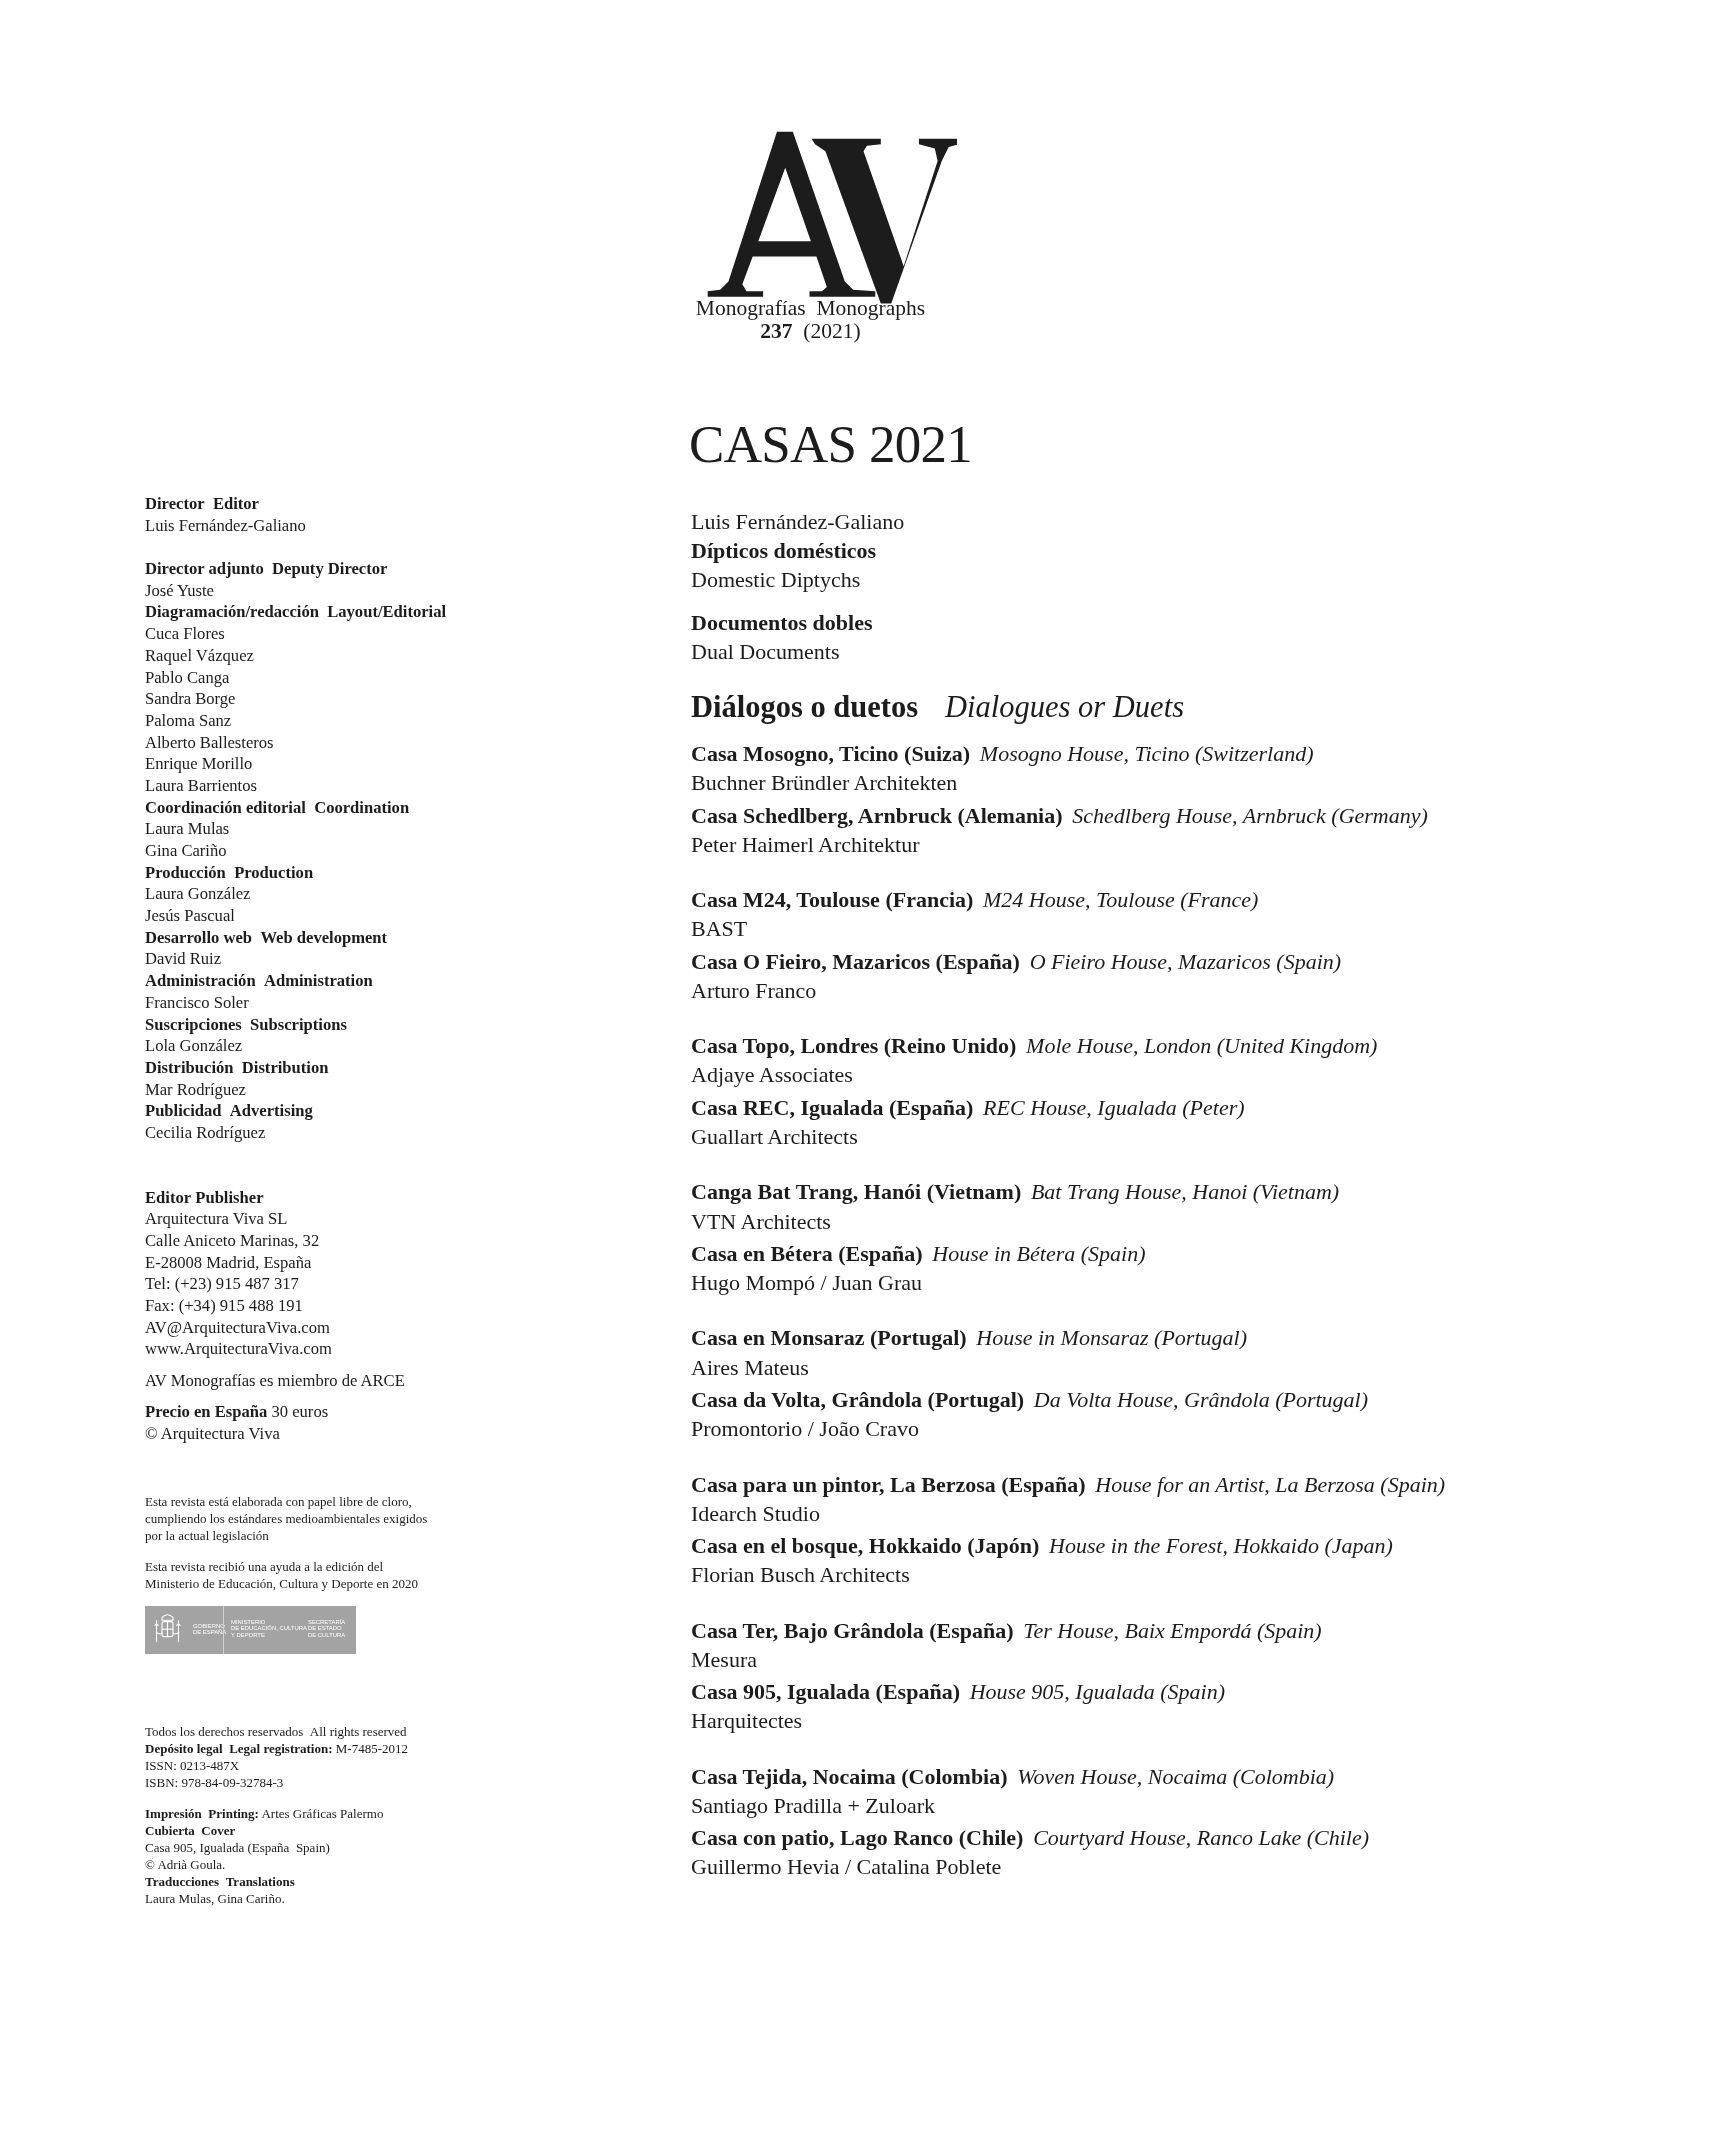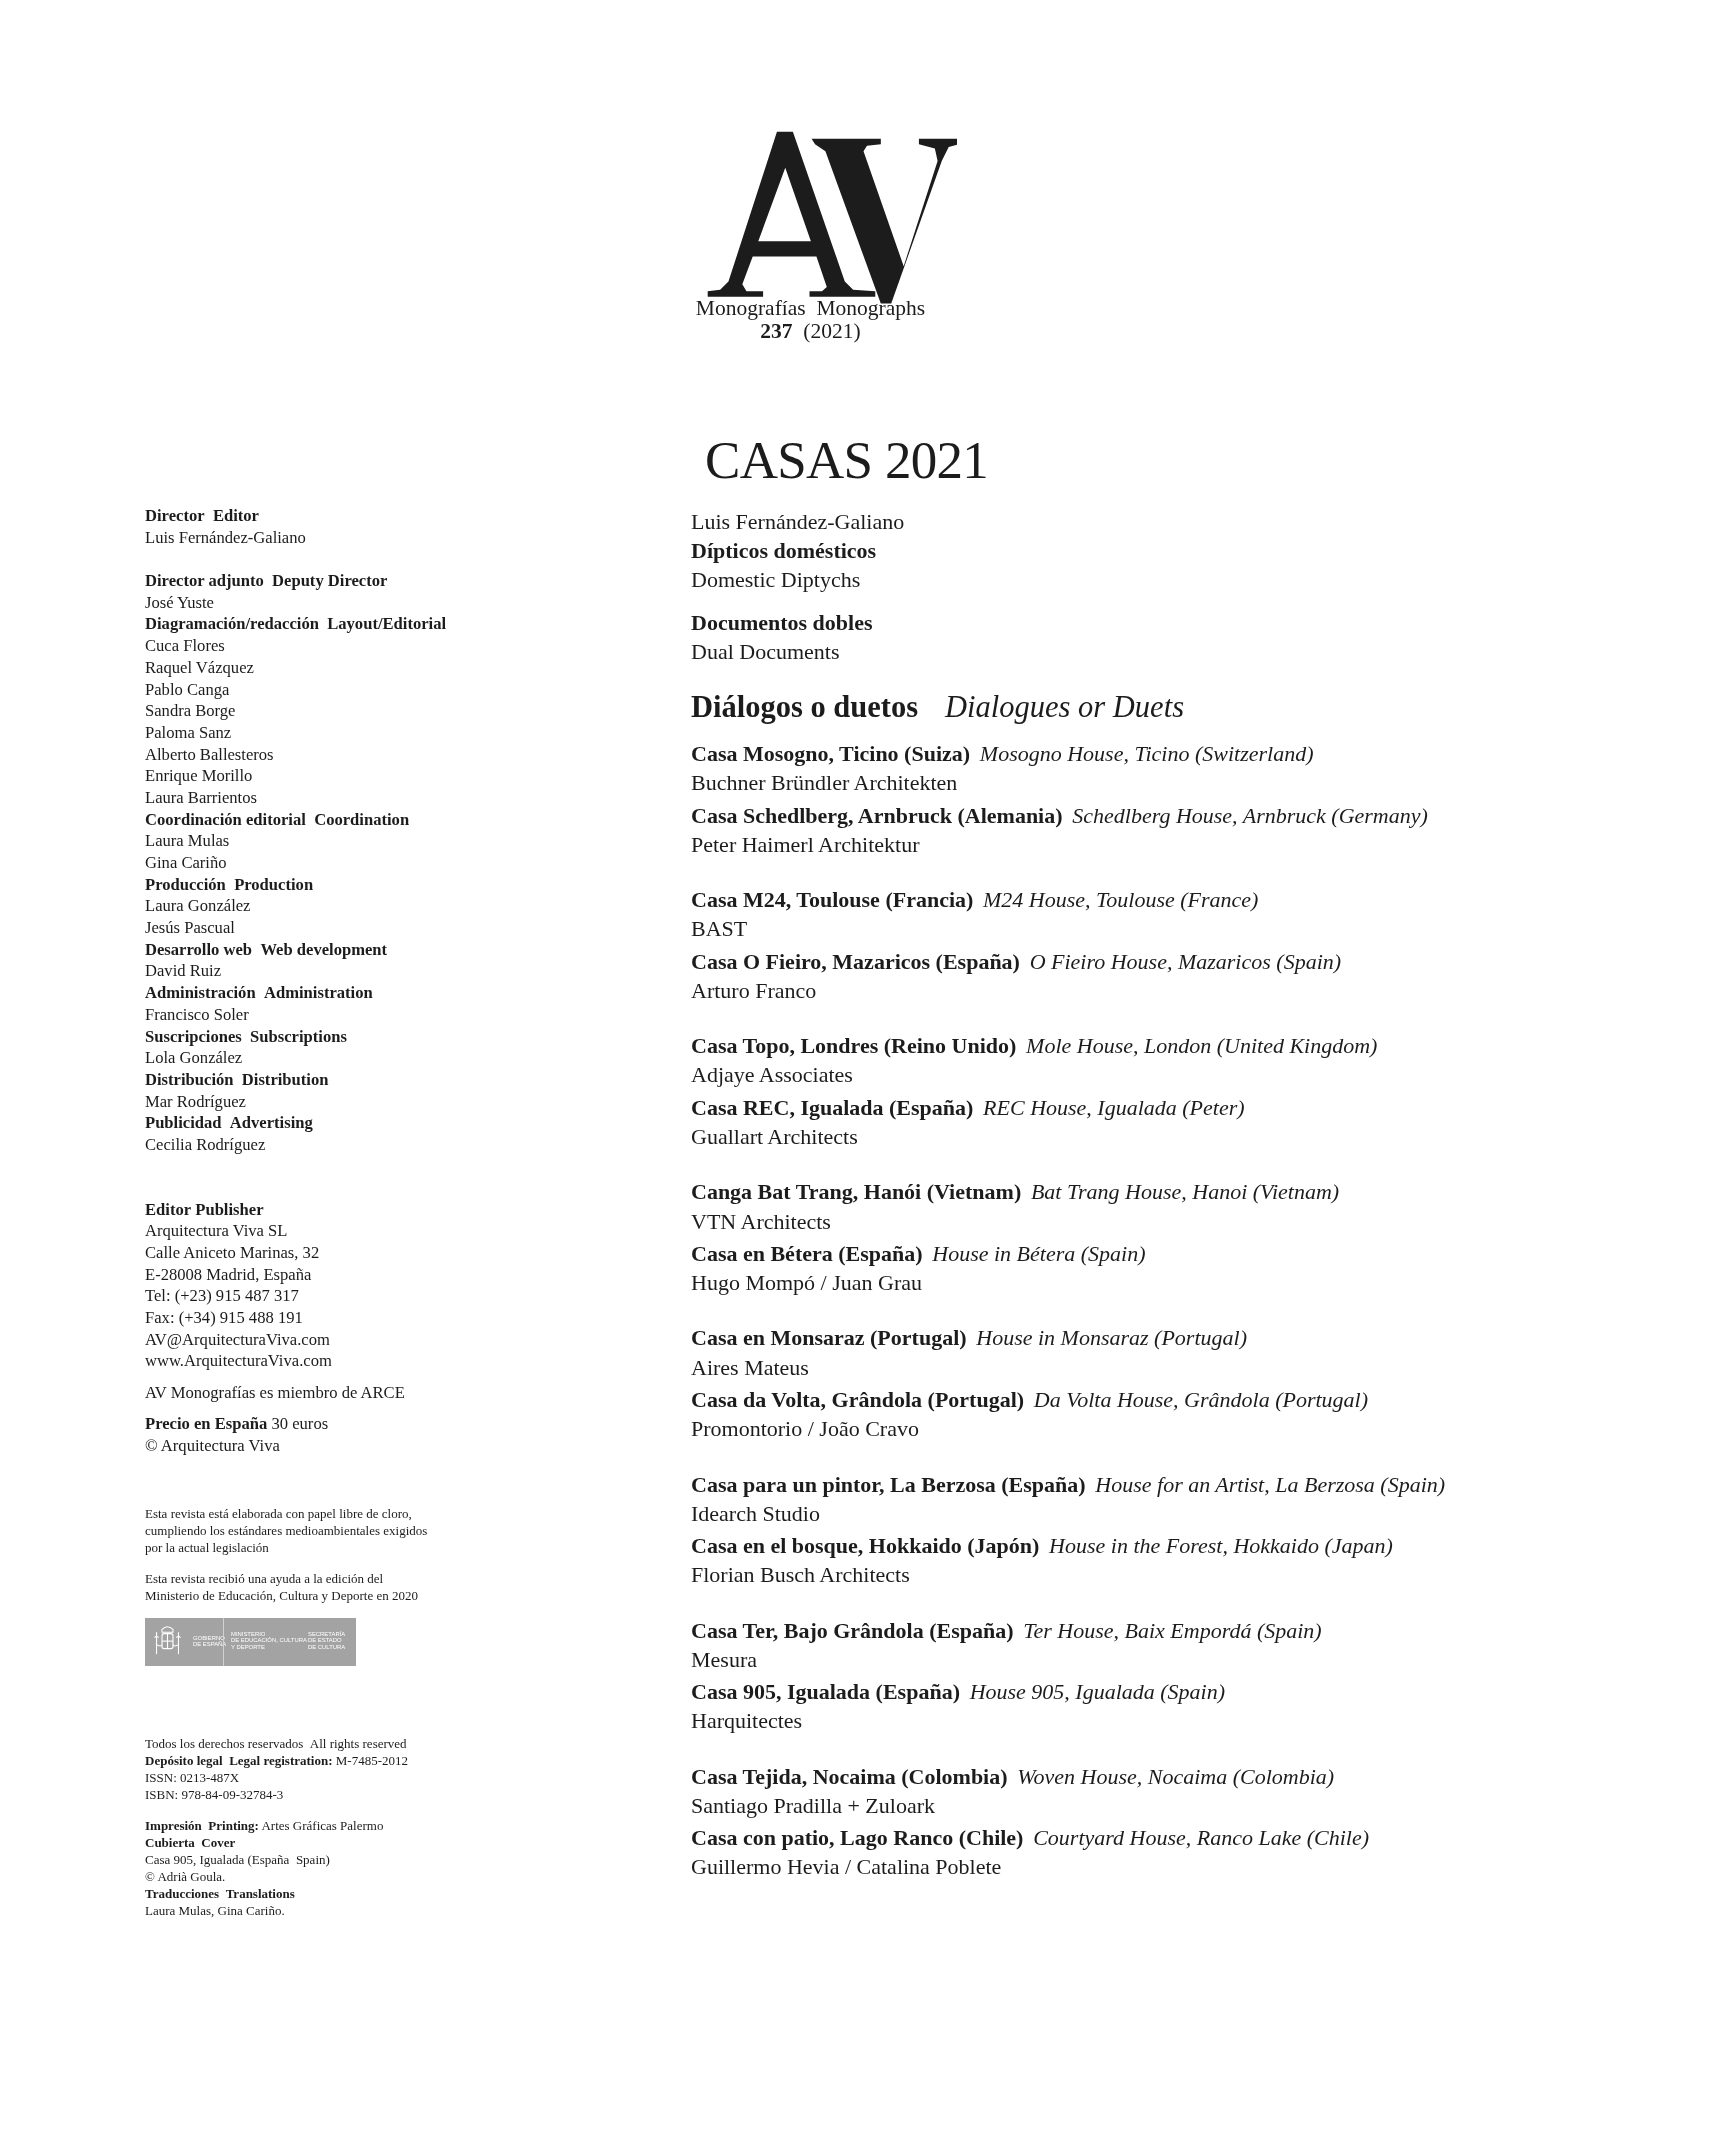--- a/index.html
+++ b/index.html
@@ -22,27 +22,27 @@
     font-size: 21.5px; line-height: 23.5px; white-space: nowrap;
   }
   #issue-line {
     position: absolute; left: 0; top: 202px; width: 291px; text-align: center;
     font-size: 21.5px; line-height: 23.5px; white-space: nowrap;
   }
 
   
   #page-title {
     position: absolute; left: 689px; top: 413px;
-    font-size: 53px; line-height: 62px; font-weight: normal; margin: 16px;
+    font-size: 53px; line-height: 62px; font-weight: normal; margin: 0;
     letter-spacing: -0.7px; white-space: nowrap;
   }
 
   
   #colophon {
-    position: absolute; left: 145px; top: 505px; width: 388px;
+    position: absolute; left: 145px; top: 493px; width: 388px;
     font-size: 16.6px; line-height: 21.7px; white-space: nowrap;
   }
   #colophon .row { height: 21.7px; }
   #colophon .gap { height: 21.7px; }
   #colophon .gap-sm { height: 9.7px; }
   #colophon .gap-lg { height: 43px; }
   #colophon .small {
     font-size: 13px; line-height: 17px;
   }
   #colophon .small .row { height: 17px; }

